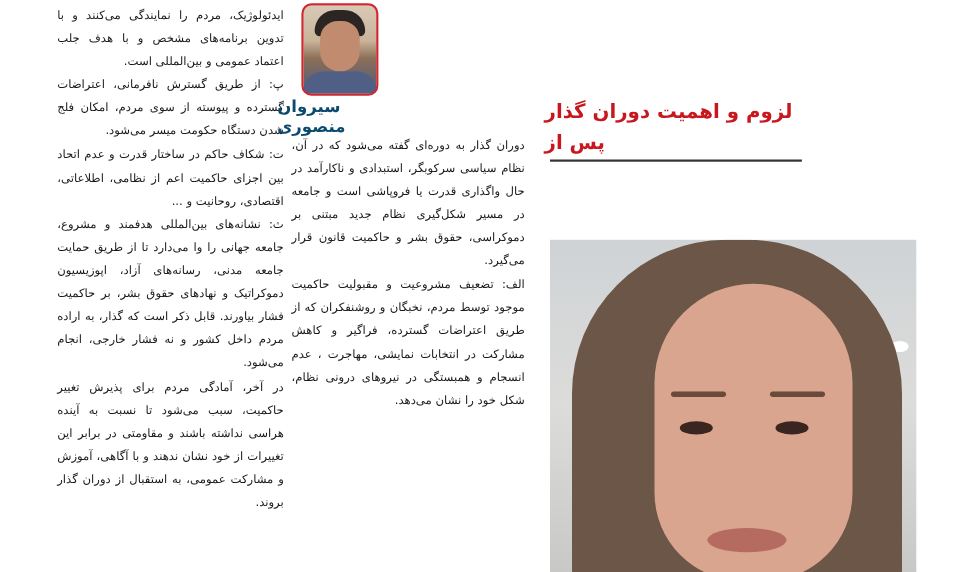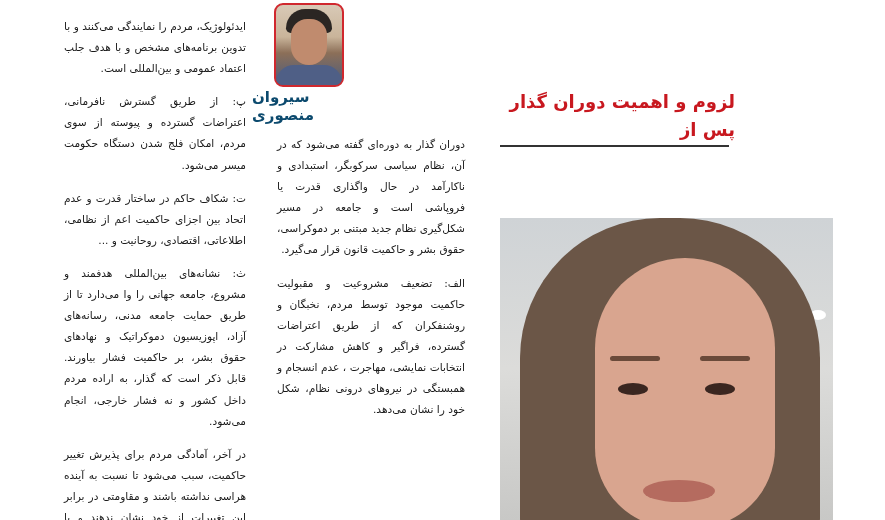--- a/index.html
+++ b/index.html
@@ -4,41 +4,41 @@
   <style>
     html, body { margin: 0; padding: 0; }
     body {
       width: 885px; height: 520px; overflow: hidden; background: #ffffff;
       position: relative; font-family: "DejaVu Sans", sans-serif; color: #1a1a1a;
     }
     .col {
       position: absolute; direction: rtl; text-align: justify;
       font-size: 10.6px; line-height: 21.1px;
     }
-    .col p { margin: 12px; }
+    .col p { margin: 0; }
     .col-left { left: 52px; top: 4px; width: 206px; }
     .col-mid { left: 265px; top: 122px; width: 212px; }
 
     .author-photo {
       position: absolute; left: 274px; top: 3px; width: 66px; height: 80px;
       border: 2px solid #d0282e; border-radius: 9px; overflow: hidden;
       background: linear-gradient(180deg, #d8c9b6 0%, #c9b49a 40%, #8c6f58 60%, #4a5b7c 100%);
     }
     .author-photo .hair { position: absolute; left: 10px; top: 4px; width: 46px; height: 24px; background: #2b2623; border-radius: 24px 24px 6px 6px; }
     .author-photo .face { position: absolute; left: 15px; top: 14px; width: 36px; height: 46px; background: #c08b6e; border-radius: 18px 18px 20px 20px; }
     .author-photo .shirt { position: absolute; left: 0; bottom: 0; width: 100%; height: 20px; background: #4f5f86; border-radius: 18px 18px 0 0; }
 
     .author-name {
       position: absolute; left: 252px; top: 88px; width: 112px; text-align: left;
       direction: rtl; color: #0c4a6e; font-size: 15px; font-weight: bold;
     }
 
     .title {
       position: absolute; left: 495px; top: 88px; width: 240px; direction: rtl;
-      text-align: right; color: #c8181f; font-size: 18px; font-weight: bold; line-height: 28px;
+      text-align: left; color: #c8181f; font-size: 18px; font-weight: bold; line-height: 28px;
     }
     .title-rule { position: absolute; left: 500px; top: 145px; width: 229px; height: 2px; background: #333; }
 
     .main-photo {
       position: absolute; left: 500px; top: 218px; width: 333px; height: 302px; overflow: hidden;
       background: linear-gradient(180deg, #cfd3d6 0%, #dcdcda 50%, #c8c8c6 100%);
     }
     .main-photo .hair { position: absolute; left: 20px; top: 0; width: 300px; height: 320px; background: #6b5647; border-radius: 140px 140px 20px 20px; }
     .main-photo .face { position: absolute; left: 95px; top: 40px; width: 180px; height: 270px; background: #d9a58f; border-radius: 90px 90px 80px 80px; }
     .main-photo .eye { position: absolute; top: 165px; width: 30px; height: 12px; background: #3a2620; border-radius: 50%; }

